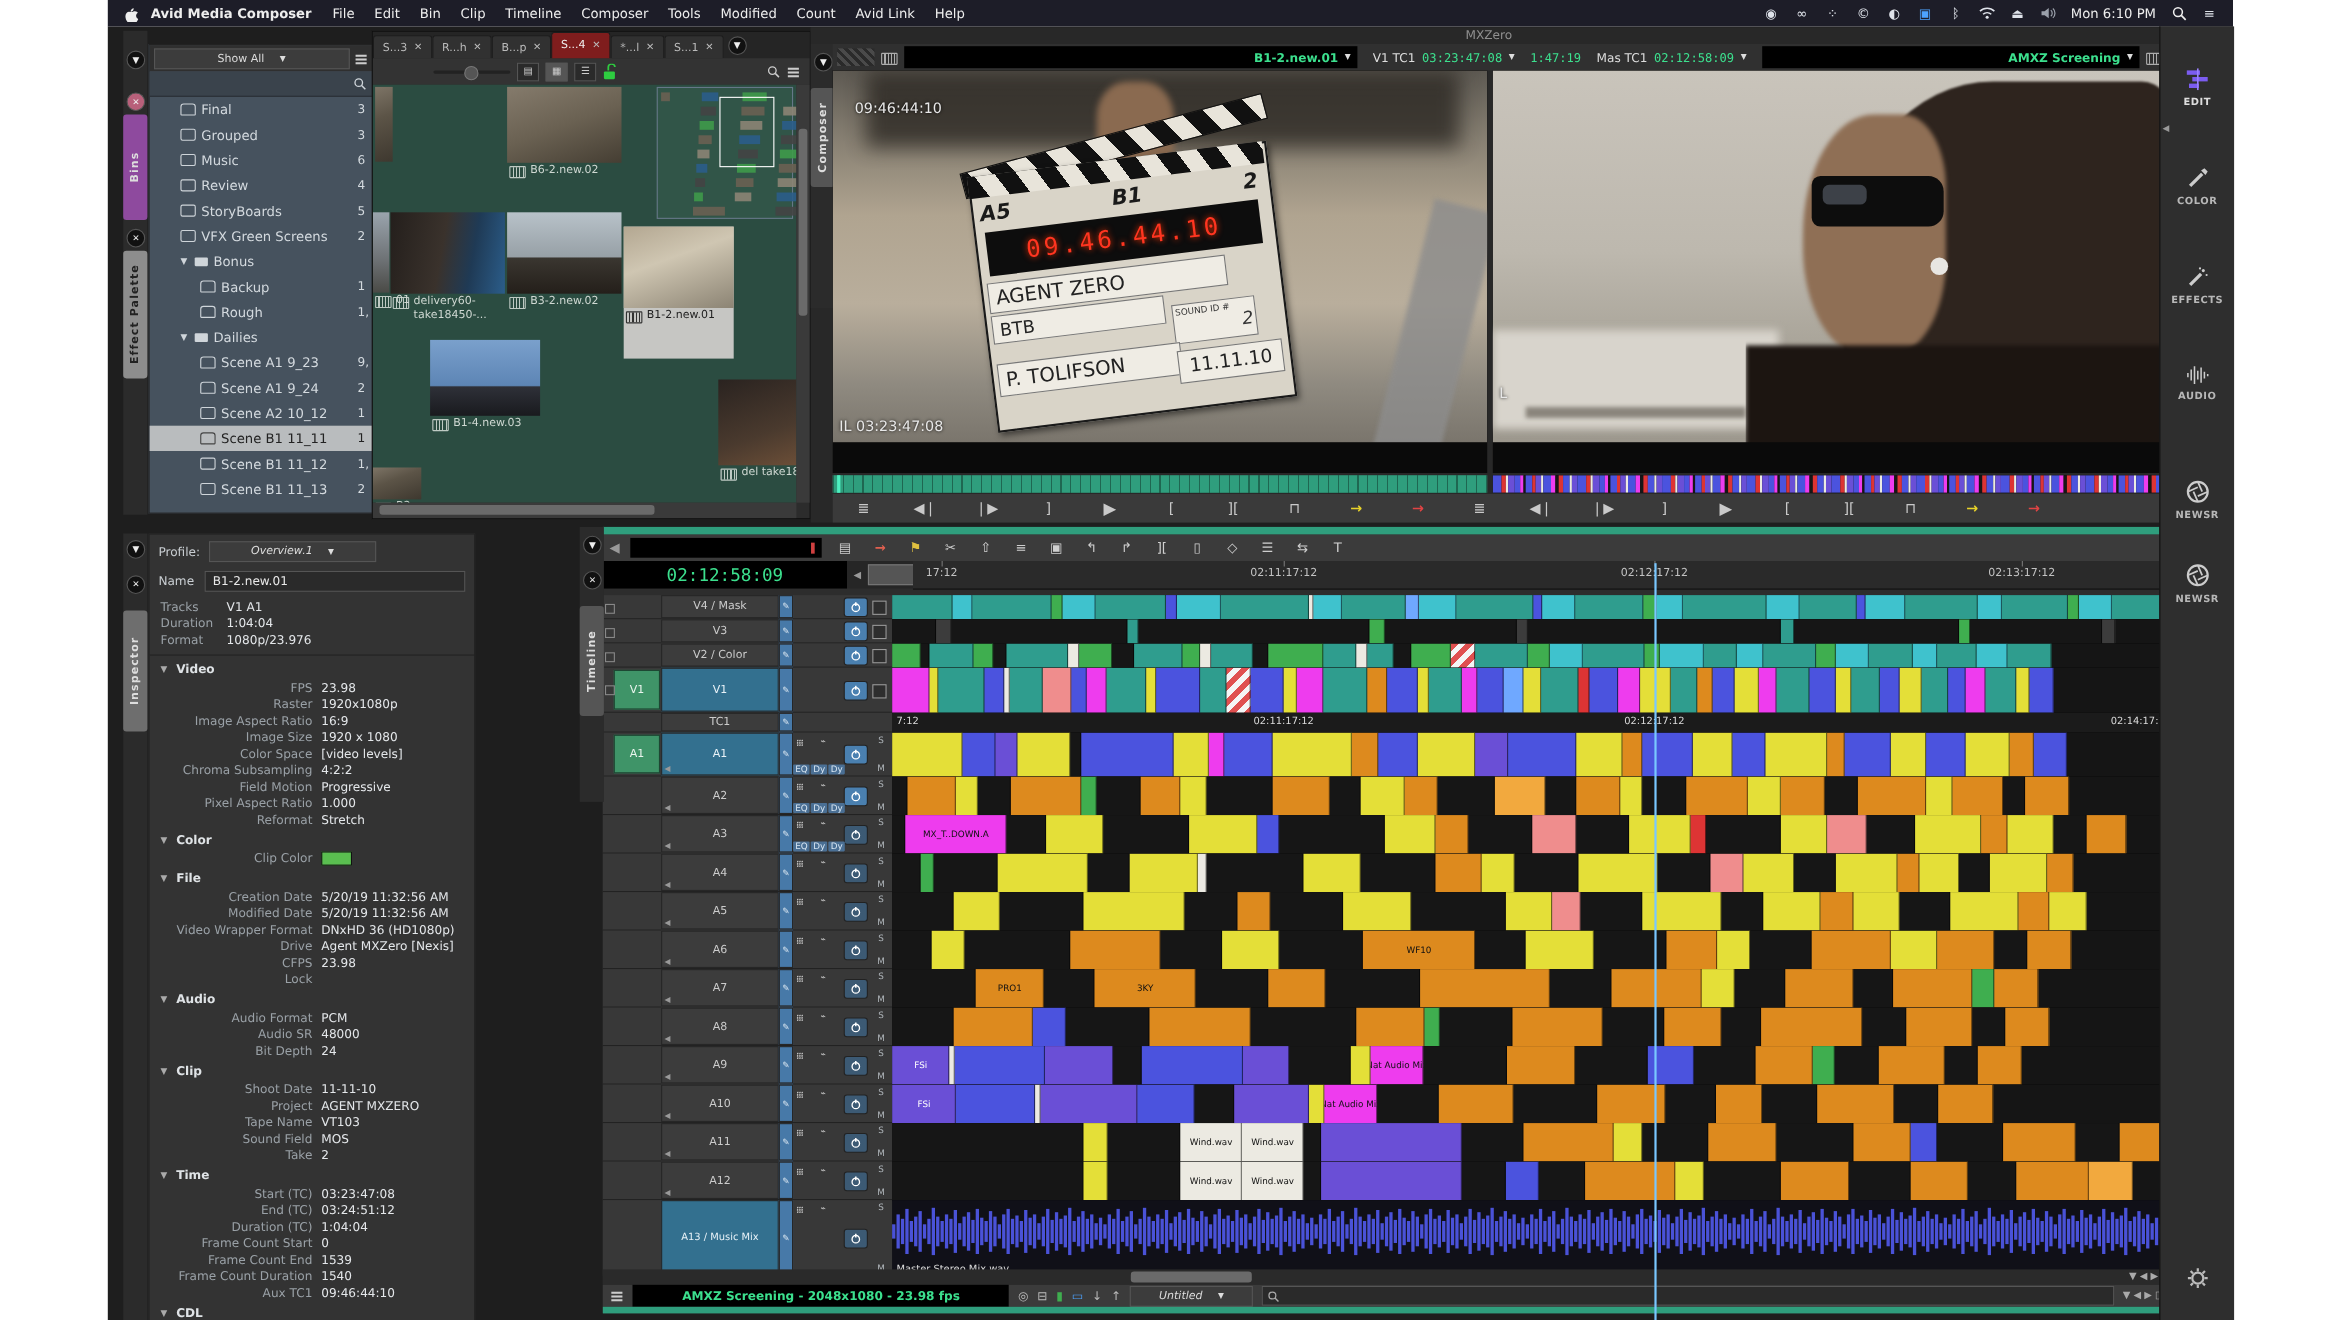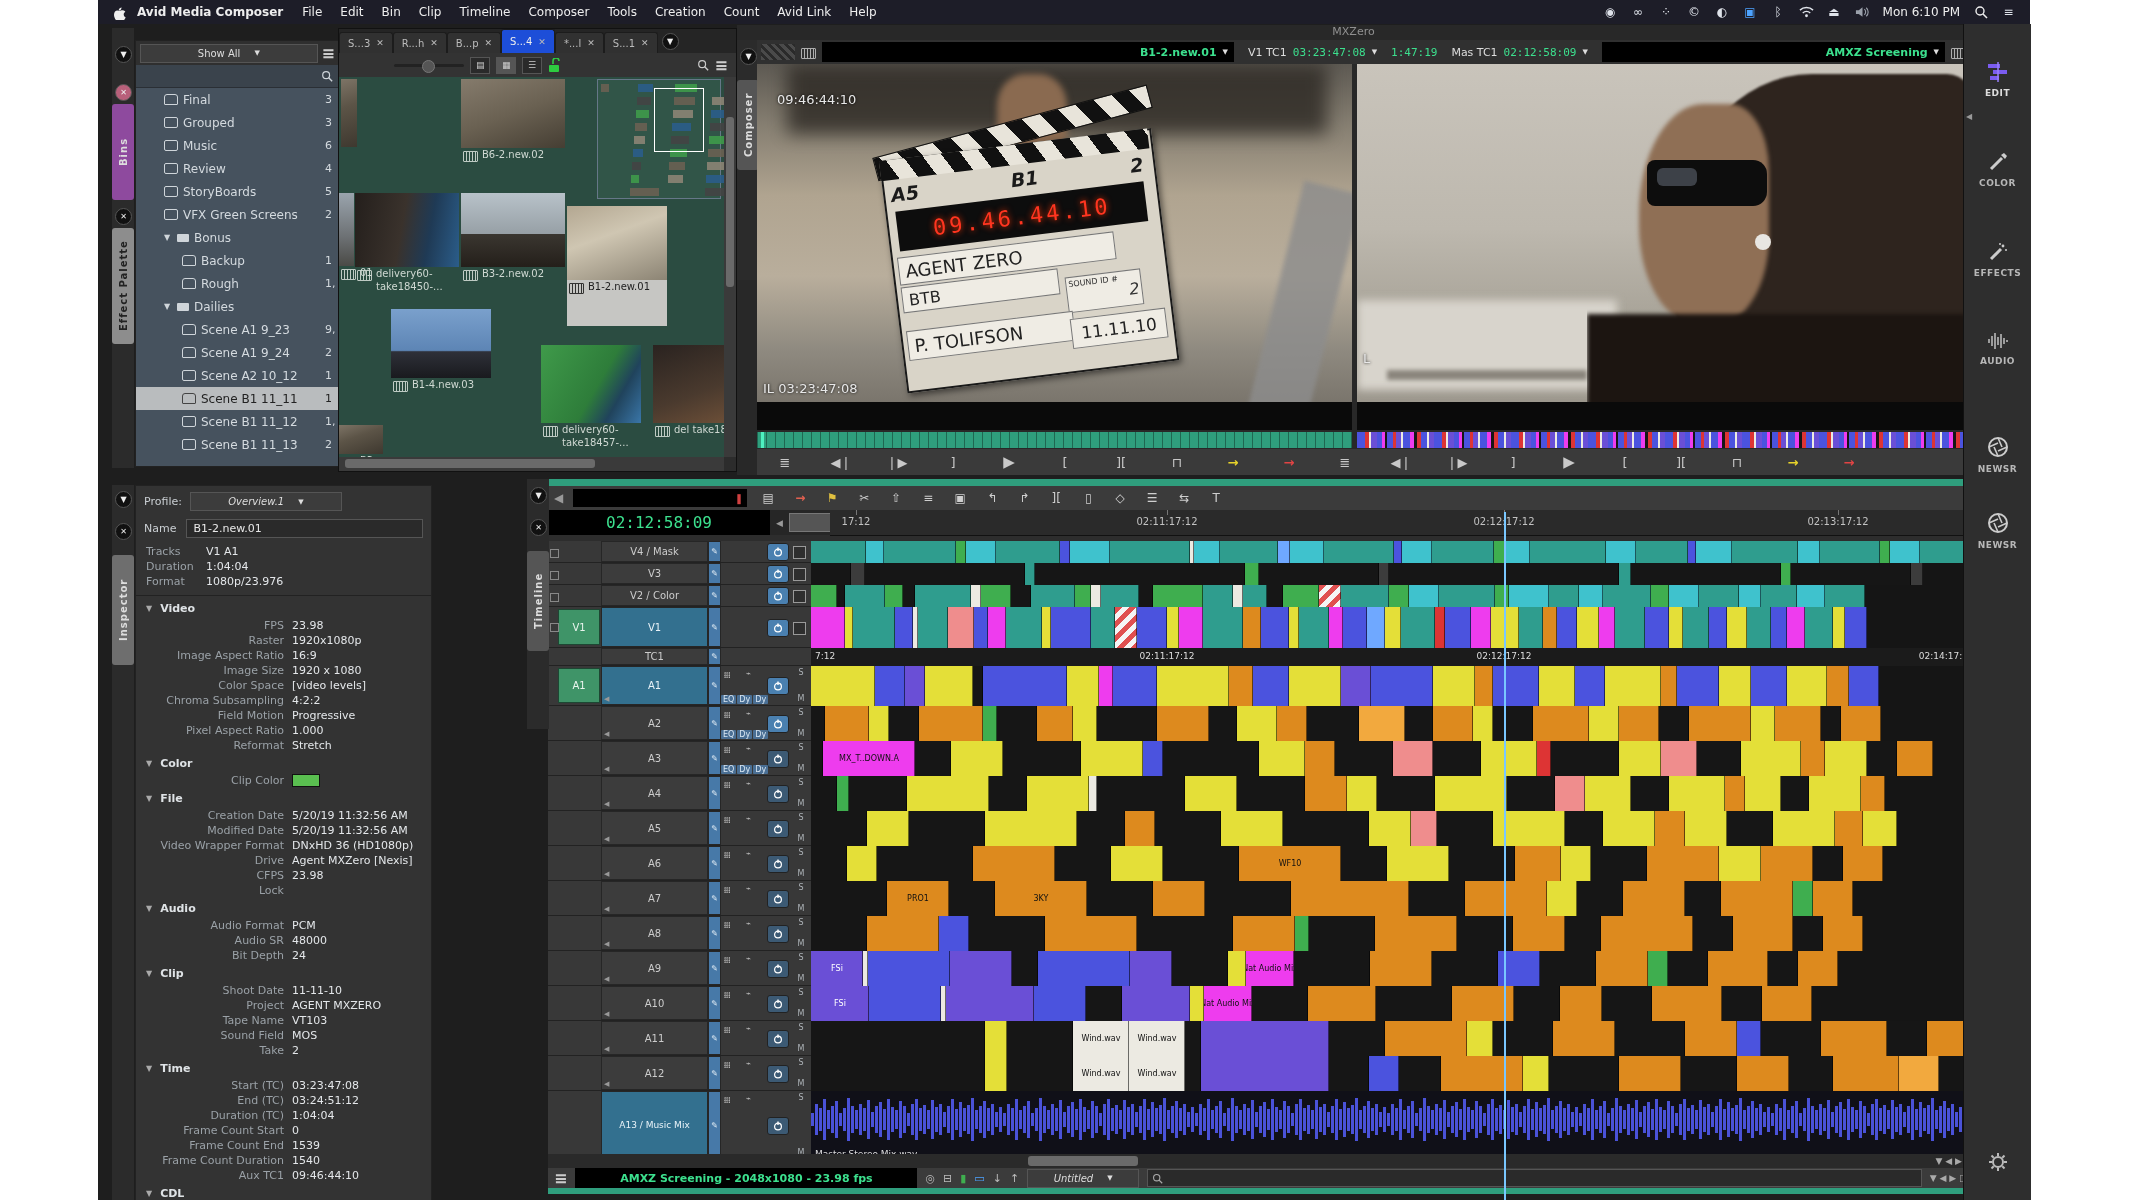--- a/index.html
+++ b/index.html
@@ -30,21 +30,21 @@
   .binrow .cnt{margin-left:auto;overflow:hidden;width:12px;white-space:nowrap;font-size:11px;}
   .binicon{width:12px;height:9px;border:1px solid #cfd5da;border-radius:2px;flex:none;}
   .binrow.sel .binicon{border-color:#444;}
   .foldicon{width:12px;height:8px;background:#cfd5da;border-radius:1px;flex:none;}
   .disc{font-size:8px;color:#cfd5da;width:8px;flex:none;}
   
   .binwin{position:absolute;left:338px;top:28px;width:397px;height:442px;background:#2c2c2c;border:1px solid #111;}
   .tabbar{height:24px;display:flex;align-items:flex-end;background:#252525;}
   .btab{height:20px;padding:0 8px;display:flex;align-items:center;gap:6px;font-size:10px;color:#bbb;
     background:#313131;border:1px solid #1c1c1c;border-bottom:none;border-radius:3px 3px 0 0;}
-  .btab.active{background:#1d4ed8;color:#eee;height:23px;}
+  .btab.active{background:#7f1d1d;color:#eee;height:23px;}
   .bintools{height:24px;background:#333;display:flex;align-items:center;gap:6px;padding:0 8px;}
   .slider{width:70px;height:3px;background:#222;border-radius:2px;position:relative;}
   .slider .knob{position:absolute;left:28px;top:-4px;width:11px;height:11px;border-radius:50%;background:#555;border:1px solid #777;}
   .viewbtn{width:18px;height:15px;background:#2a2a2a;border:1px solid #555;color:#ccc;font-size:9px;
     display:flex;align-items:center;justify-content:center;}
   .viewbtn.on{background:#555;}
   .bincontent{position:absolute;left:0;top:48px;right:12px;bottom:14px;background:#2b4c41;overflow:hidden;}
   .card{position:absolute;font-size:10px;color:#cfd8d2;}
   .card .thumb{width:100%;height:62%;background:#555;}
   .card .lab{padding:1px 2px;display:flex;gap:4px;align-items:flex-start;line-height:1.25;}
@@ -136,21 +136,21 @@
     </span>
     <span class="appname">Avid Media Composer</span>
     <span id="menu-items" style="display:flex">
         <span class="mitem">File</span>
         <span class="mitem">Edit</span>
         <span class="mitem">Bin</span>
         <span class="mitem">Clip</span>
         <span class="mitem">Timeline</span>
         <span class="mitem">Composer</span>
         <span class="mitem">Tools</span>
-        <span class="mitem">Creation</span>
+        <span class="mitem">Modified</span>
         <span class="mitem">Count</span>
         <span class="mitem">Avid Link</span>
         <span class="mitem">Help</span>
       </span>
     <span class="mright">
       <span id="status-icons" style="display:flex;gap:13px">
           <span class="sticon">◉</span>
           <span class="sticon">∞</span>
           <span class="sticon">⁘</span>
           <span class="sticon">©</span>
@@ -386,27 +386,20 @@
             <span>B3-</span>
           </div>
         </div>
         <div class="card sel" style="left: 228px; top: 129px; width: 100px; height: 120px;">
           <div class="thumb" style="background: linear-gradient(160deg, rgb(179, 167, 145) 0%, rgb(207, 198, 178) 40%, rgb(140, 132, 116) 100%);"></div>
           <div class="lab">
             <span class="filmico"></span>
             <span>B1-2.new.01</span>
           </div>
         </div>
-        <div class="card" style="left: 202px; top: 268px; width: 100px; height: 126px;">
-          <div class="thumb" style="background: linear-gradient(120deg, rgb(63, 154, 74) 0%, rgb(46, 125, 58) 55%, rgb(32, 67, 92) 75%, rgb(58, 118, 168) 100%);"></div>
-          <div class="lab">
-            <span class="filmico"></span>
-            <span>delivery60-take18457-...</span>
-          </div>
-        </div>
         <div class="card" style="left: 314px; top: 268px; width: 80px; height: 126px;">
           <div class="thumb" style="background: linear-gradient(160deg, rgb(42, 35, 32) 0%, rgb(74, 58, 46) 60%, rgb(110, 80, 56) 100%);"></div>
           <div class="lab">
             <span class="filmico"></span>
             <span>del take18</span>
           </div>
         </div>
         <div class="abs" style="left: 258px; top: 2px; width: 122px; height: 118px; background: rgb(49, 85, 72); border: 1px solid rgb(102, 119, 136);">
           <div class="abs" style="left: 3px; top: 4px; width: 8px; height: 8px; background: rgb(106, 97, 82); opacity: 0.9;"></div>
           <div class="abs" style="left: 40px; top: 4px; width: 15px; height: 8px; background: rgb(43, 93, 138); opacity: 0.9;"></div>

